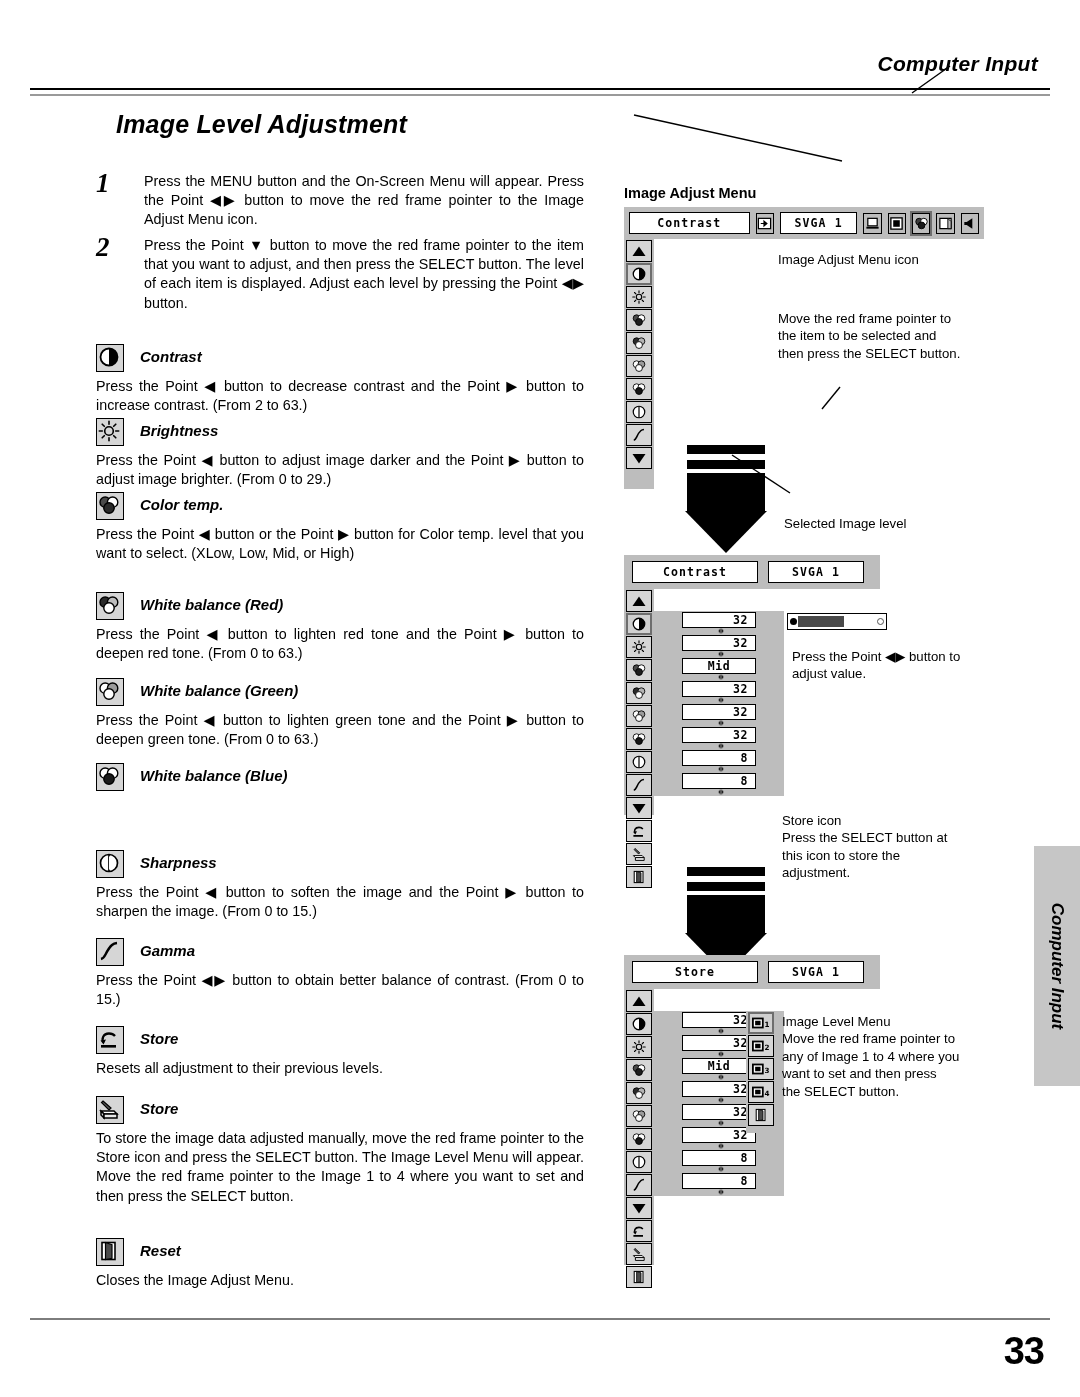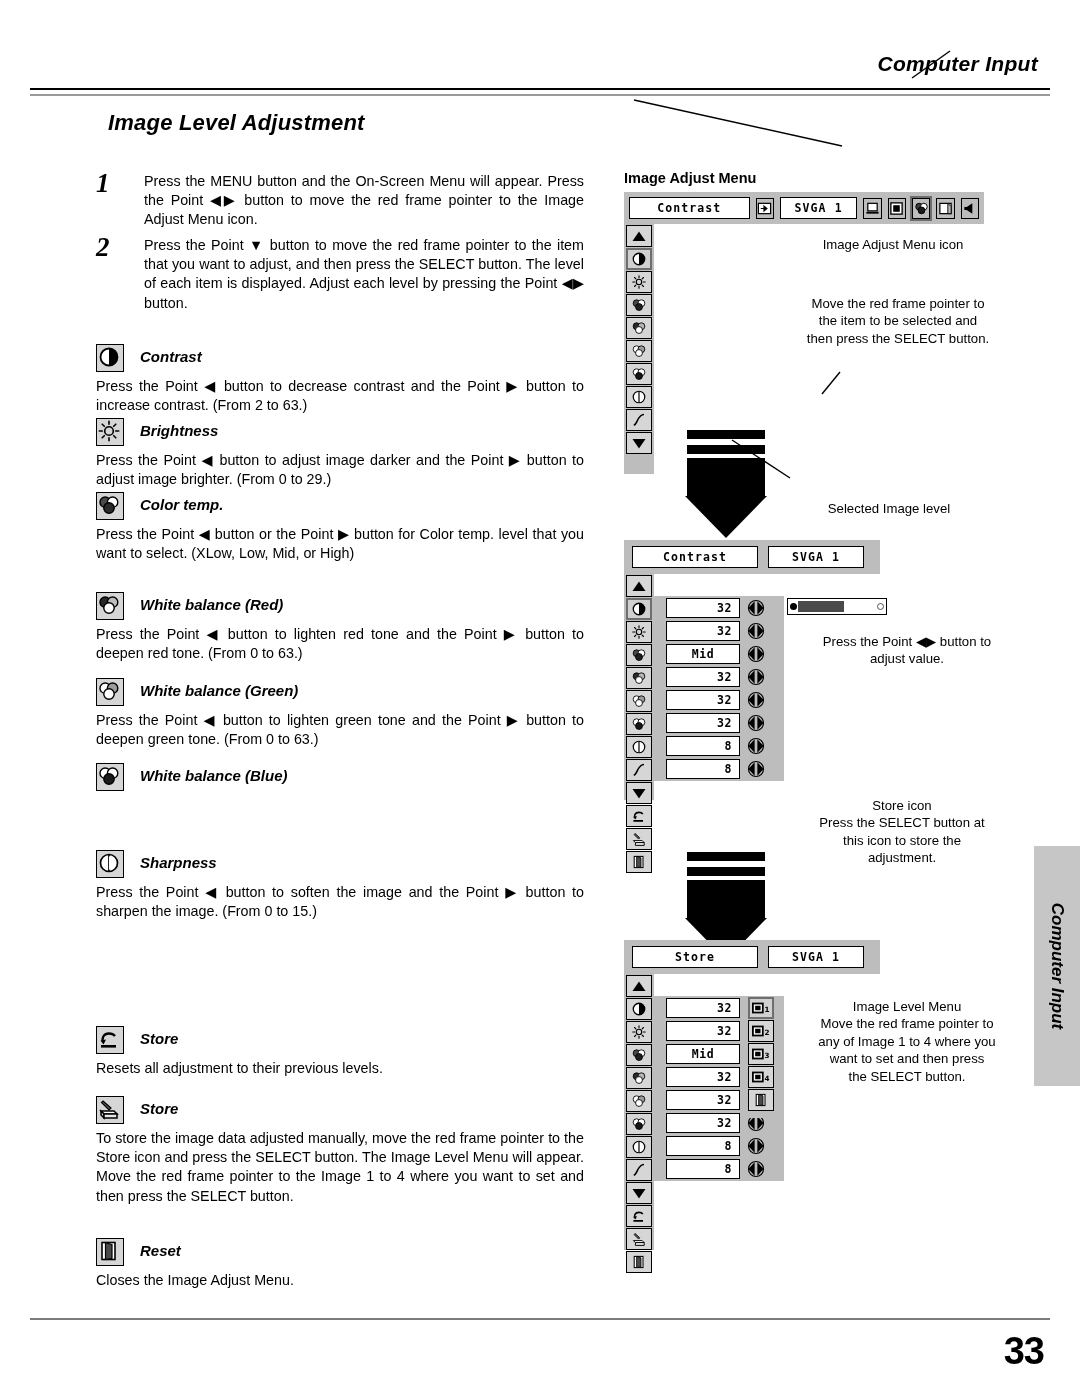--- a/index.html
+++ b/index.html
@@ -35,22 +35,22 @@
     background:#c6c6c6;
   }
   .sidetab span{
     display:block;position:absolute;left:50%;top:50%;
     transform:translate(-50%,-50%) rotate(90deg);
     white-space:nowrap;font-size:17px;font-weight:bold;font-style:italic;
   }
 
   
   .h1{
-    position:absolute;left:108px;top:110px;
-    font-size:22px;font-weight:bold;font-style:italic;letter-spacing:.2px;
+    position:absolute;left:116px;top:110px;
+    font-size:25px;font-weight:bold;font-style:italic;letter-spacing:.2px;
   }
 
   
   .step{position:absolute;left:96px;width:488px;}
   .step .num{
     position:absolute;left:0;top:-4px;width:30px;
     font-family:"Liberation Serif","DejaVu Serif",serif;
     font-style:italic;font-size:27px;font-weight:bold;
   }
   .step .body{
@@ -68,21 +68,21 @@
   }
   .item .head .lbl{
     position:absolute;left:44px;top:4px;
     font-size:15px;font-weight:bold;font-style:italic;
   }
   .item .desc{
     margin-top:5px;font-size:14.3px;line-height:19.2px;text-align:justify;
   }
 
   
-  .diagram{position:absolute;left:612px;top:0;width:460px;height:1300px;text-align:center;}
+  .diagram{position:absolute;left:612px;top:15px;width:460px;height:1300px;}
   .dtitle{position:absolute;font-size:14.5px;font-weight:bold;}
   .note{position:absolute;font-size:13.2px;line-height:17.4px;white-space:pre-line;}
   .osd-bar{
     position:absolute;background:#bdbdbd;display:flex;align-items:center;
     padding:4px 5px;box-sizing:border-box;gap:6px;
   }
   .field{
     background:#fff;border:1.5px solid #000;box-sizing:border-box;
     font-family:"DejaVu Sans Mono","Liberation Mono",monospace;
     font-size:11.5px;font-weight:bold;letter-spacing:1.1px;
@@ -100,21 +100,21 @@
   .iconcol{position:absolute;width:30px;background:#bdbdbd;}
   .icell{
     width:26px;height:22px;margin:1px 2px;border:1.5px solid #000;
     background:#d6d6d6;box-sizing:border-box;position:relative;
     display:flex;align-items:center;justify-content:center;
   }
   .icell.cur{border:2.5px solid #6e6e6e;background:#d0d0d0;}
 
   
   .vrows{position:absolute;background:#bdbdbd;}
-  .vrow{height:22px;margin:1px 8px;display:flex;align-items:center;}
+  .vrow{height:22px;margin:1px 0;display:flex;align-items:center;flex-direction:column;}
   .vbox{
     width:74px;height:20px;background:#fff;border:1.5px solid #000;
     box-sizing:border-box;font-family:"DejaVu Sans Mono","Liberation Mono",monospace;
     font-size:11.5px;font-weight:bold;letter-spacing:.6px;
     display:flex;align-items:center;justify-content:flex-end;padding-right:7px;
   }
   .vbox.c{justify-content:center;padding-right:0;}
   .arrows{width:24px;height:20px;margin-left:4px;}
 
   
@@ -255,20 +255,31 @@
             <circle cx="12" cy="12" r="8.5" fill="#fff" stroke="#000" stroke-width="1.7"></circle>
             <path d="M12 3.5v17" stroke="#000" stroke-width="1.7"></path>
             <path d="M12 5.2a6.8 6.8 0 0 1 0 13.6z" fill="#fff"></path>
           </svg>
       </div>
       <div class="lbl">Sharpness</div>
     </div>
     <div class="desc">Press the Point ◀ button to soften the image and the Point ▶ button to sharpen the image.  (From 0 to 15.)</div>
   </div>
 
+  <div class="item" style="top:938px">
+    <div class="head">
+      <div class="ibox">
+        <svg width="24" height="24" viewBox="0 0 24 24">
+            <path d="M4 20C4 20 6.5 19.5 8.5 15.5 11 10.5 12 8.5 15 6 17 4.3 20 4 20 4" stroke="#000" stroke-width="2.4" fill="none"></path>
+          </svg>
+      </div>
+      <div class="lbl">Gamma</div>
+    </div>
+    <div class="desc">Press the Point ◀▶ button to obtain better balance of contrast. (From 0 to 15.)</div>
+  </div>
 
   <div class="item" style="top:1026px">
     <div class="head">
       <div class="ibox">
         <svg width="24" height="24" viewBox="0 0 24 24">
             <path d="M7 15.5C4 12.5 6 6.5 12 6.5c4 0 6 2.5 6 2.5" stroke="#000" stroke-width="2.3" fill="none"></path>
             <path d="M3.5 13.5L9 12.5 6.5 17.5z" fill="#000"></path>
             <rect x="4" y="18" width="15" height="2.6" fill="#000"></rect>
           </svg>
       </div>

